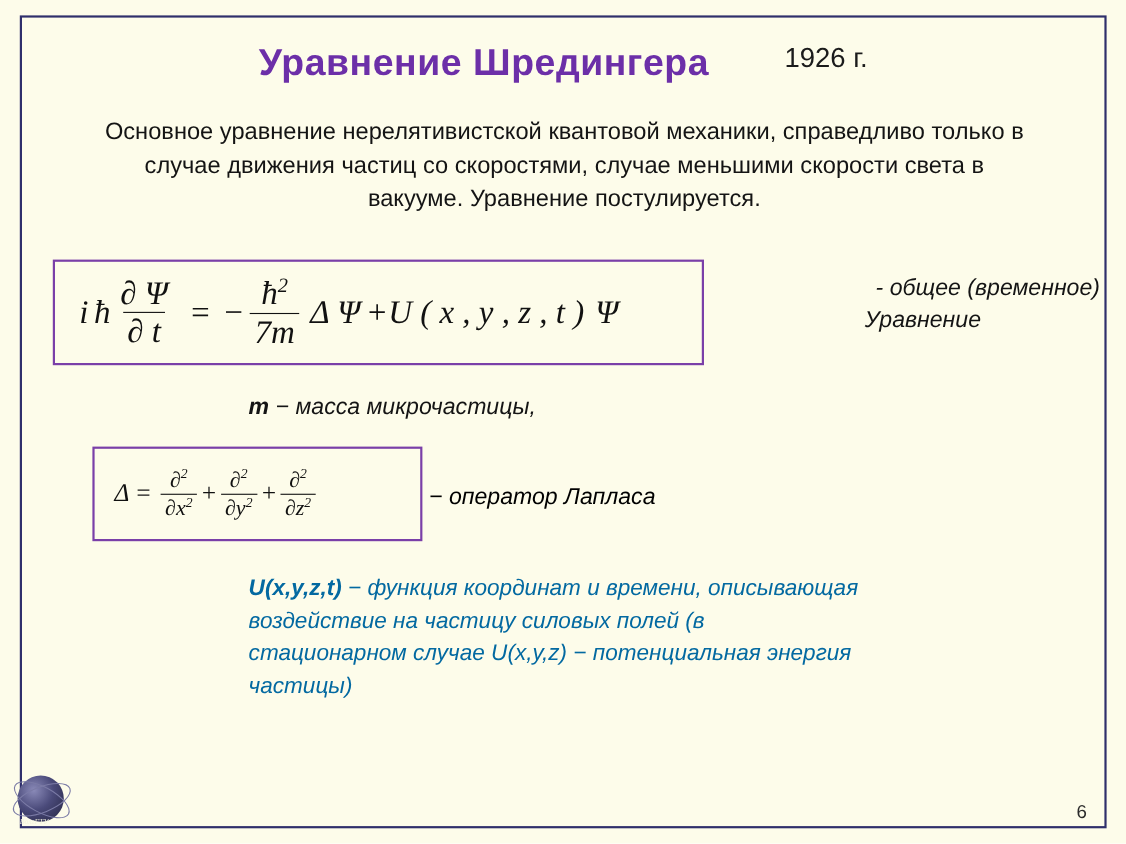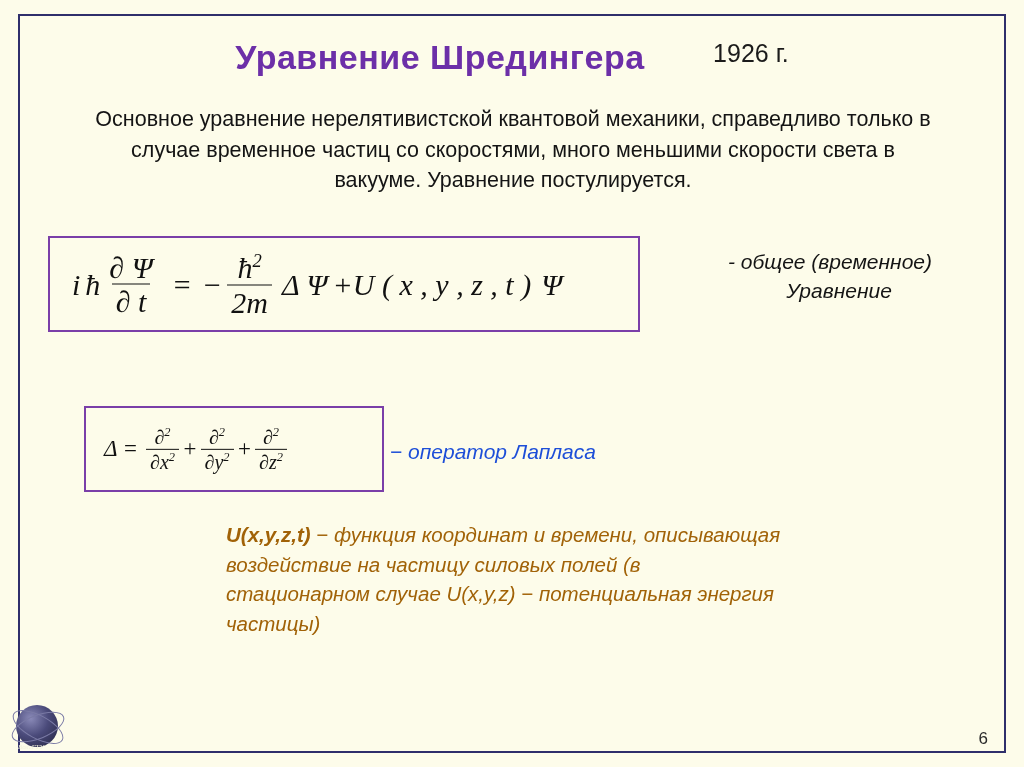--- a/index.html
+++ b/index.html
@@ -133,48 +133,48 @@
   .ann-right {
     position: absolute;
     left: 660px;
     top: 248px;
     width: 340px;
     font-size: 21px;
     font-style: italic;
     color: #141414;
     line-height: 1.38;
   }
-  .ann-right .l1 { display: block; text-align: center; }
+  .ann-right .l1 { display: block; text-align: right; }
   .ann-right .l2 { display: block; text-align: center; padding-left: 18px;}
   .ann-right .l3 { display: block; text-align: center; padding-left: 18px;}
   .ann-mass {
     position: absolute;
     left: 226px;
     top: 358px;
     font-size: 21px;
     font-style: italic;
     color: #141414;
   }
   .ann-mass b { font-style: italic; font-weight: bold; }
   .ann-lap {
     position: absolute;
     left: 390px;
     top: 440px;
     font-size: 21px;
     font-style: italic;
-    color: #1d4ed8;
+    color: #000000;
   }
   .ann-u {
     position: absolute;
     left: 226px;
     top: 520px;
     width: 560px;
     font-size: 20.5px;
     font-style: italic;
-    color: #a16207;
+    color: #0369a1;
     line-height: 1.45;
   }
   .ann-u b { font-weight: bold; font-style: italic; }
   
   .page-num {
     position: absolute;
     right: 36px;
     bottom: 18px;
     font-size: 17px;
     color: #2b2b2b;
@@ -223,54 +223,57 @@
 <body>
 
 <div class="slide">
   <div class="slide-border"></div>
 
   <div class="title-row">
     <span class="title">Уравнение Шредингера</span>
     <span class="year">1926 г.</span>
   </div>
 
-  <div class="intro">Основное уравнение нерелятивистской квантовой механики, справедливо только в случае временное частиц со скоростями, много меньшими скорости света в вакууме. Уравнение постулируется.</div>
+  <div class="intro">Основное уравнение нерелятивистской квантовой механики, справедливо только в случае движения частиц со скоростями, случае меньшими скорости света в вакууме. Уравнение постулируется.</div>
 
   <div class="fbox" id="formula-box-main">
     <div class="math m-main">
       <span>i</span>
       <span class="gap-s"></span>
       <span>ħ</span>
       <span class="frac">
         <span class="num">∂ Ψ</span>
         <span class="den">∂ t</span>
       </span>
       <span class="gap"></span>
       <span>=</span>
       <span class="gap"></span>
       <span>−</span>
       <span class="frac">
         <span class="num"><span>ħ</span><span class="sup">2</span></span>
-        <span class="den">2m</span>
+        <span class="den">7m</span>
       </span>
       <span class="gap-s"></span>
       <span>Δ Ψ</span>
       <span class="gap-s"></span>
       <span>+</span>
       <span>U ( x , y , z , t )</span>
       <span class="gap"></span>
       <span>Ψ</span>
     </div>
   </div>
 
   <div class="ann-right">
     <span class="l1">-  общее (временное)</span>
     <span class="l3">Уравнение</span>
   </div>
 
+  <div class="ann-mass">
+    <b>m</b><span> − масса микрочастицы,</span>
+  </div>
 
   <div class="fbox" id="formula-box-laplace">
     <div class="math m-lap">
       <span>Δ</span>
       <span class="gap-s"></span>
       <span>=</span>
       <span class="gap-s"></span>
       <span class="frac">
         <span class="num"><span>∂</span><span class="sup">2</span></span>
         <span class="den"><span>∂x</span><span class="sup">2</span></span>

